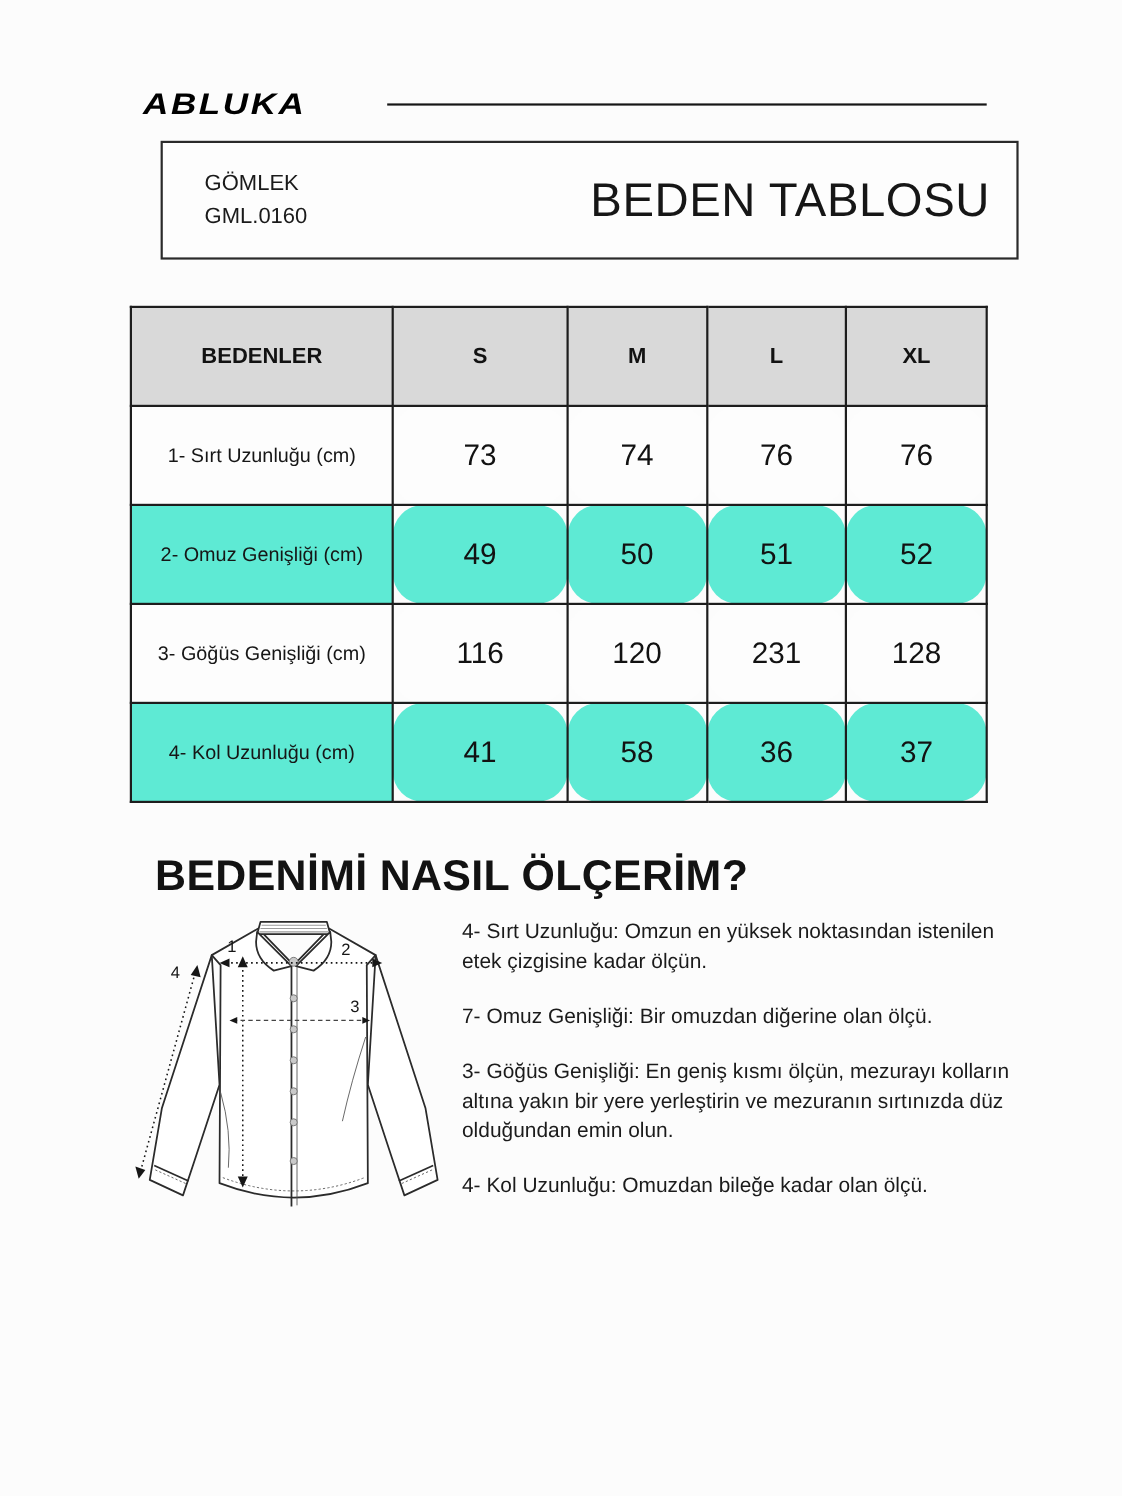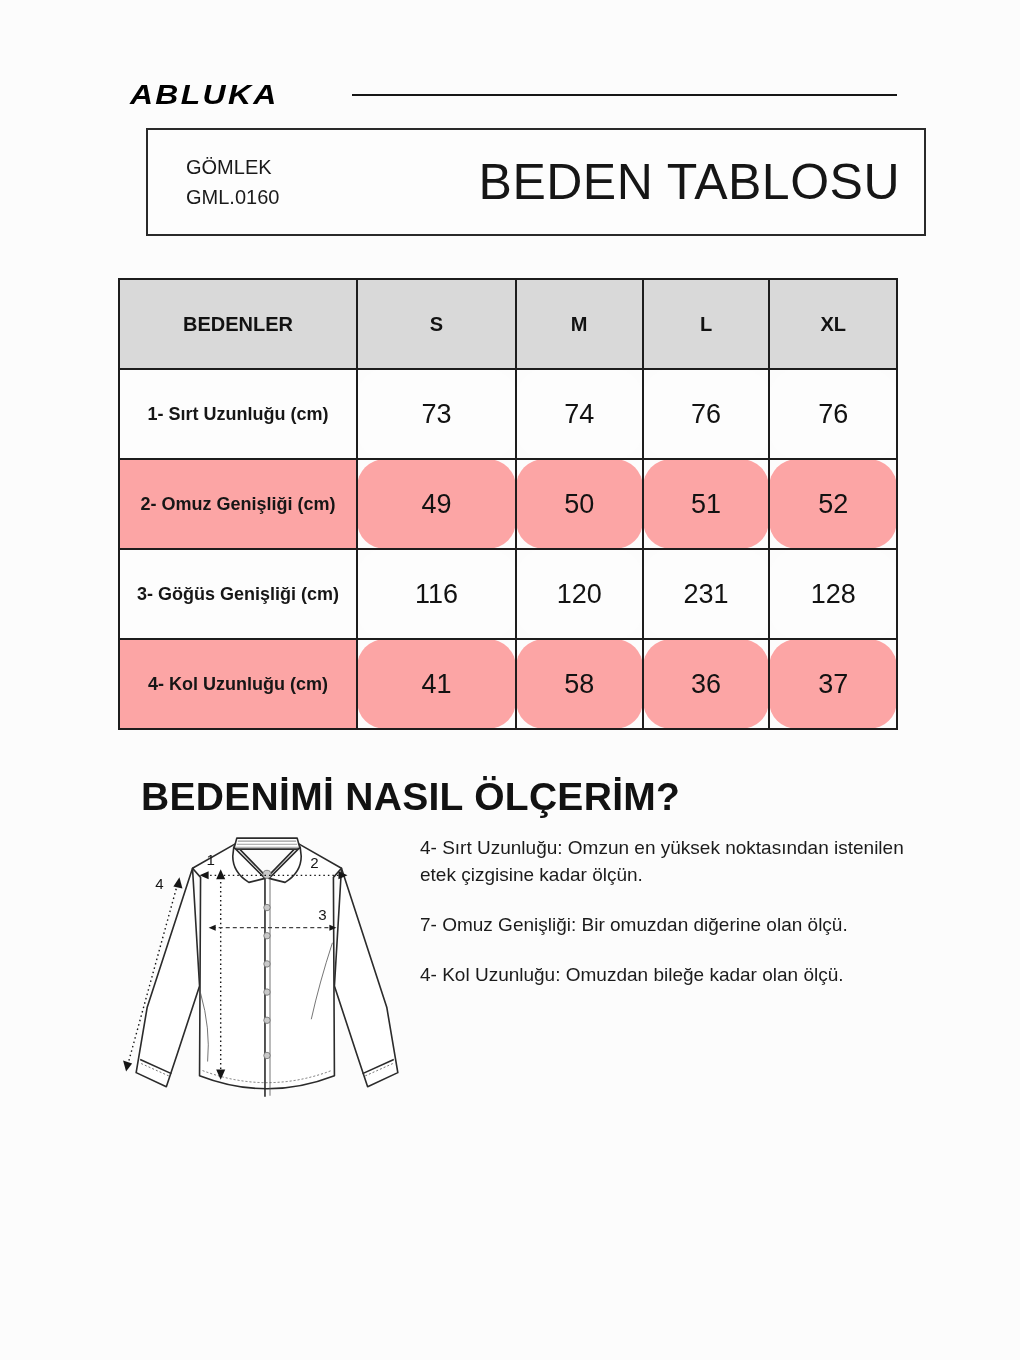--- a/index.html
+++ b/index.html
@@ -30,40 +30,40 @@
     position: absolute; left: 118px; top: 128px;
     width: 780px; height: 108px;
     border: 2px solid #2a2a2a;
     background: #fdfdfd;
     display: flex; align-items: center; justify-content: space-between;
     padding: 0 24px 0 38px;
     margin-left: 28px;
   }
   .product-info { font-size: 20px; line-height: 30px; font-weight: 400; color: #1a1a1a; }
   .doc-title {
-    font-size: 50px; font-weight: 400; letter-spacing: 0.5px;
+    font-size: 43px; font-weight: 400; letter-spacing: 0.5px;
     color: #161616; white-space: nowrap;
   }
 
   
   .size-table {
     position: absolute; left: 118px; top: 278px;
     width: 780px;
     border-collapse: collapse; table-layout: fixed; padding-left: 16px;
   }
   .size-table th, .size-table td {
     border: 2px solid #1d1d1d;
     text-align: center; vertical-align: middle;
     height: 90px;
     background: #fdfdfd;
   }
   .size-table thead th { background: #d9d9d9; font-size: 20px; font-weight: 700; color: #121212; }
-  .size-table tbody th { font-size: 18px; font-weight: 700; color: #161616; }
+  .size-table tbody th { font-size: 18px; font-weight: 400; color: #161616; }
   .size-table tbody td { font-size: 27px; font-weight: 400; color: #121212; border-radius: 28px; }
-  .size-table tbody tr.alt th, .size-table tbody tr.alt td { background: #fca5a5; margin-left: 48px; }
+  .size-table tbody tr.alt th, .size-table tbody tr.alt td { background: #5eead4; margin-left: 48px; }
 
   
   .howto-heading {
     position: absolute; left: 141px; top: 775px;
     font-size: 39px; font-weight: 800; letter-spacing: 0.3px; color: #121212;
     white-space: nowrap;
     text-align: right;
   }
   .shirt-svg { position: absolute; left: 113px; top: 822px; width: 312px; height: 312px; }
   .instructions {
@@ -198,14 +198,15 @@
 
   <line class="arrow-dot" x1="64" y1="62" x2="15" y2="240"></line>
   <polygon class="arrow-head" points="66,55 60,64 69,66"></polygon>
   <polygon class="arrow-head" points="13,248 10,237 19,240"></polygon>
   <text class="diag-num" x="42" y="67">4</text>
 </svg>
 
 <div class="instructions">
   <p>4- Sırt Uzunluğu: Omzun en yüksek noktasından istenilen etek çizgisine kadar ölçün.</p>
   <p>7- Omuz Genişliği: Bir omuzdan diğerine olan ölçü.</p>
+  <p>3- Göğüs Genişliği: En geniş kısmı ölçün, mezurayı kolların altına yakın bir yere yerleştirin ve mezuranın sırtınızda düz olduğundan emin olun.</p>
   <p>4- Kol Uzunluğu: Omuzdan bileğe kadar olan ölçü.</p>
 </div>
 
 </body></html>

